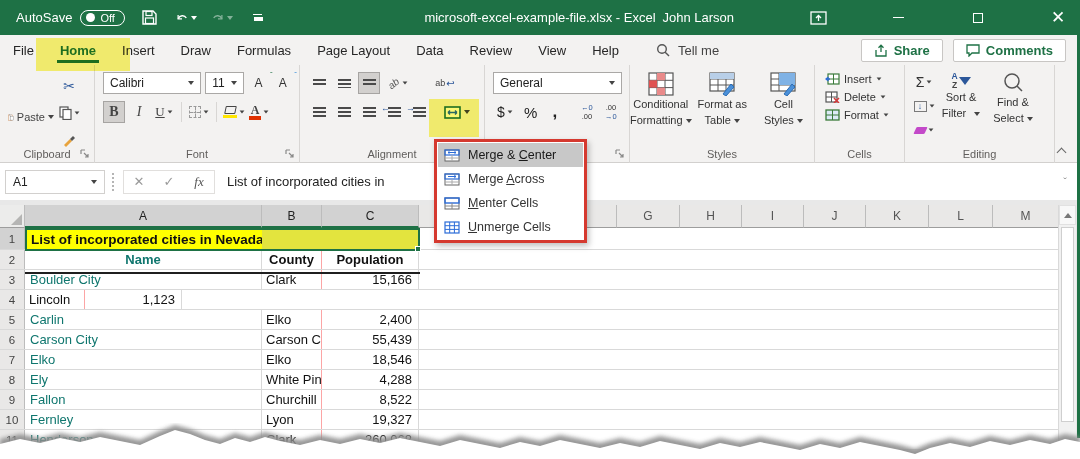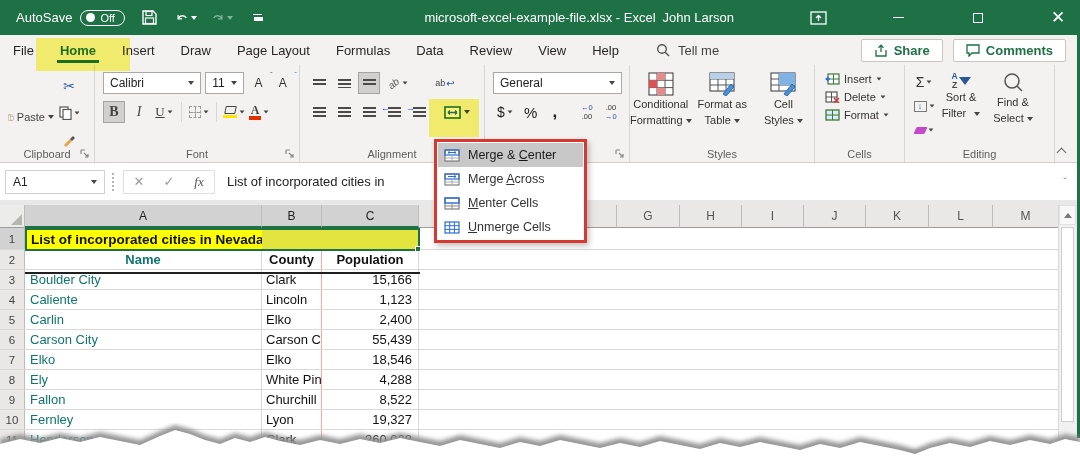--- a/index.html
+++ b/index.html
@@ -251,22 +251,22 @@
         </span>
       <span class="winbtn close-glyph">✕</span>
     </div>
   </div>
 
   <div class="tabrow">
     <span class="tab">File</span>
     <span class="tab active">Home</span>
     <span class="tab">Insert</span>
     <span class="tab">Draw</span>
+    <span class="tab">Formulas</span>
     <span class="tab">Page Layout</span>
-    <span class="tab">Formulas</span>
     <span class="tab">Data</span>
     <span class="tab">Review</span>
     <span class="tab">View</span>
     <span class="tab">Help</span>
     <span class="tellme">
       <svg width="14" height="14" viewBox="0 0 14 14">
           <circle cx="6" cy="6" r="4.3" fill="none" stroke="#555" stroke-width="1.4"></circle>
           <line x1="9.2" y1="9.2" x2="13" y2="13" stroke="#555" stroke-width="1.4"></line>
         </svg>
       <span>Tell me</span>
@@ -619,21 +619,20 @@
         <span class="c-pop hdr" style="justify-content:center">Population</span>
       </div>
       <div class="row">
         <span class="rn">3</span>
         <span class="c-name">Boulder City</span>
         <span class="c-county">Clark</span>
         <span class="c-pop">15,166</span>
       </div>
       <div class="row">
         <span class="rn">4</span>
-        <span class="c-name">Caliente</span>
         <span class="c-county">Lincoln</span>
         <span class="c-pop">1,123</span>
       </div>
       <div class="row">
         <span class="rn">5</span>
         <span class="c-name">Carlin</span>
         <span class="c-county">Elko</span>
         <span class="c-pop">2,400</span>
       </div>
       <div class="row">

